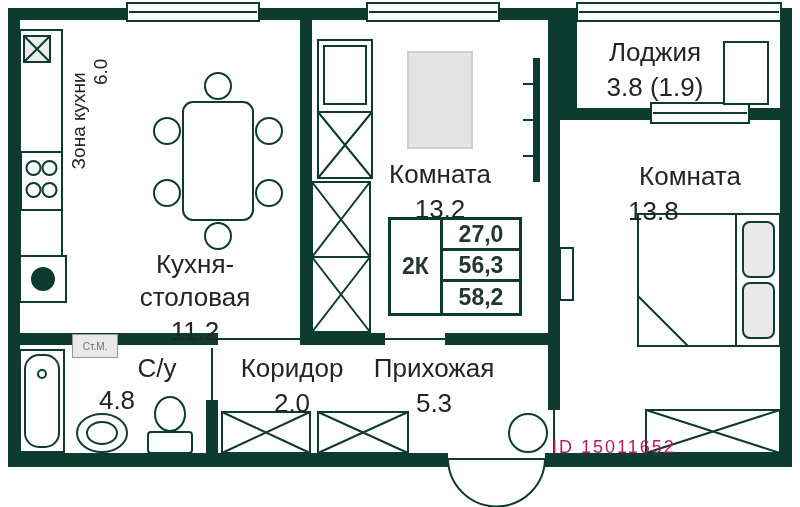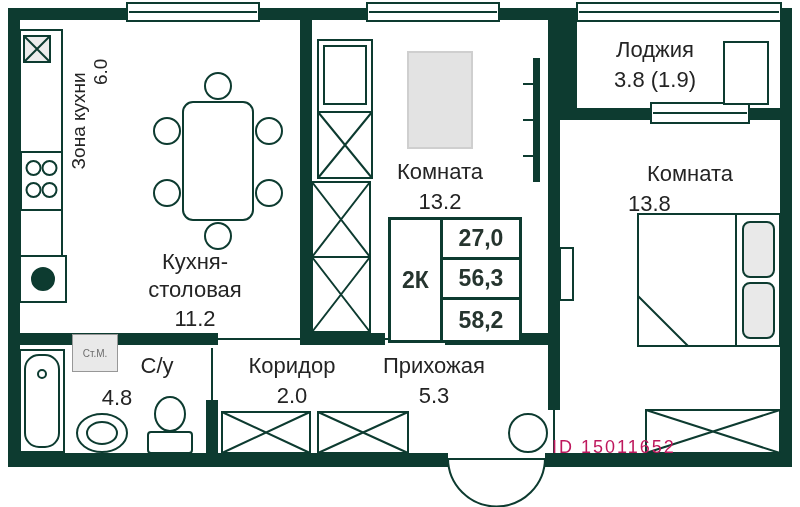--- a/index.html
+++ b/index.html
@@ -5,32 +5,32 @@
   html,body{margin:0;padding:0;background:#fff;}
   .plan{position:relative;width:800px;height:507px;background:#fff;overflow:hidden;
         font-family:"Liberation Sans","DejaVu Sans",sans-serif;color:#232323;}
   .wall{position:absolute;background:#0d3b30;}
   .thr{position:absolute;background:#0d3b30;}
   .win{position:absolute;background:#fff;border:2px solid #0d3b30;box-sizing:border-box;}
   .win i{position:absolute;left:1px;right:1px;top:50%;height:2px;margin-top:-1px;background:#0d3b30;display:block;}
   svg.furn{position:absolute;left:0;top:0;}
   .lbl{position:absolute;font-size:22px;line-height:1.25;color:#242424;white-space:pre-line;}
   .rot{transform:rotate(-90deg);text-align:center;}
-  .block{position:absolute;text-align:center;font-size:22px;line-height:1.25;color:#242424;}
+  .block{position:absolute;text-align:center;font-size:26px;line-height:1.25;color:#242424;}
   .block .nm{white-space:normal;}
   .block .ar{margin-top:2px;}
   .block .ar-right{text-align:left;padding-right:4px;margin-top:2px;}
   .spec{position:absolute;left:388px;top:217px;display:grid;grid-template-columns:52px 76px;
         border:3px solid #0d3b30;background:#fff;}
   .spec .type{grid-row:1/4;display:flex;align-items:center;justify-content:center;
         border-right:3px solid #0d3b30;font-size:23px;font-weight:600;color:#26352f;}
-  .spec .row{width:76px;height:40px;display:flex;align-items:center;justify-content:center;
+  .spec .row{width:76px;height:31px;display:flex;align-items:center;justify-content:center;
         border-bottom:3px solid #0d3b30;font-size:23px;font-weight:600;color:#26352f;box-sizing:border-box;}
   .spec .row.last{border-bottom:none;}
-  .washer{position:absolute;left:72px;top:334px;width:46px;height:38px;background:#e9e9e9;
+  .washer{position:absolute;left:72px;top:334px;width:46px;height:24px;background:#e9e9e9;
         border:1px solid #979797;box-sizing:border-box;display:flex;align-items:center;justify-content:center;
         font-size:10px;color:#6d6d6d;}
   .watermark{position:absolute;left:552px;top:437px;font-size:18px;letter-spacing:2px;
         color:#be185d;z-index:8;}
 </style>
 </head>
 <body>
 
 <div class="plan">
 

